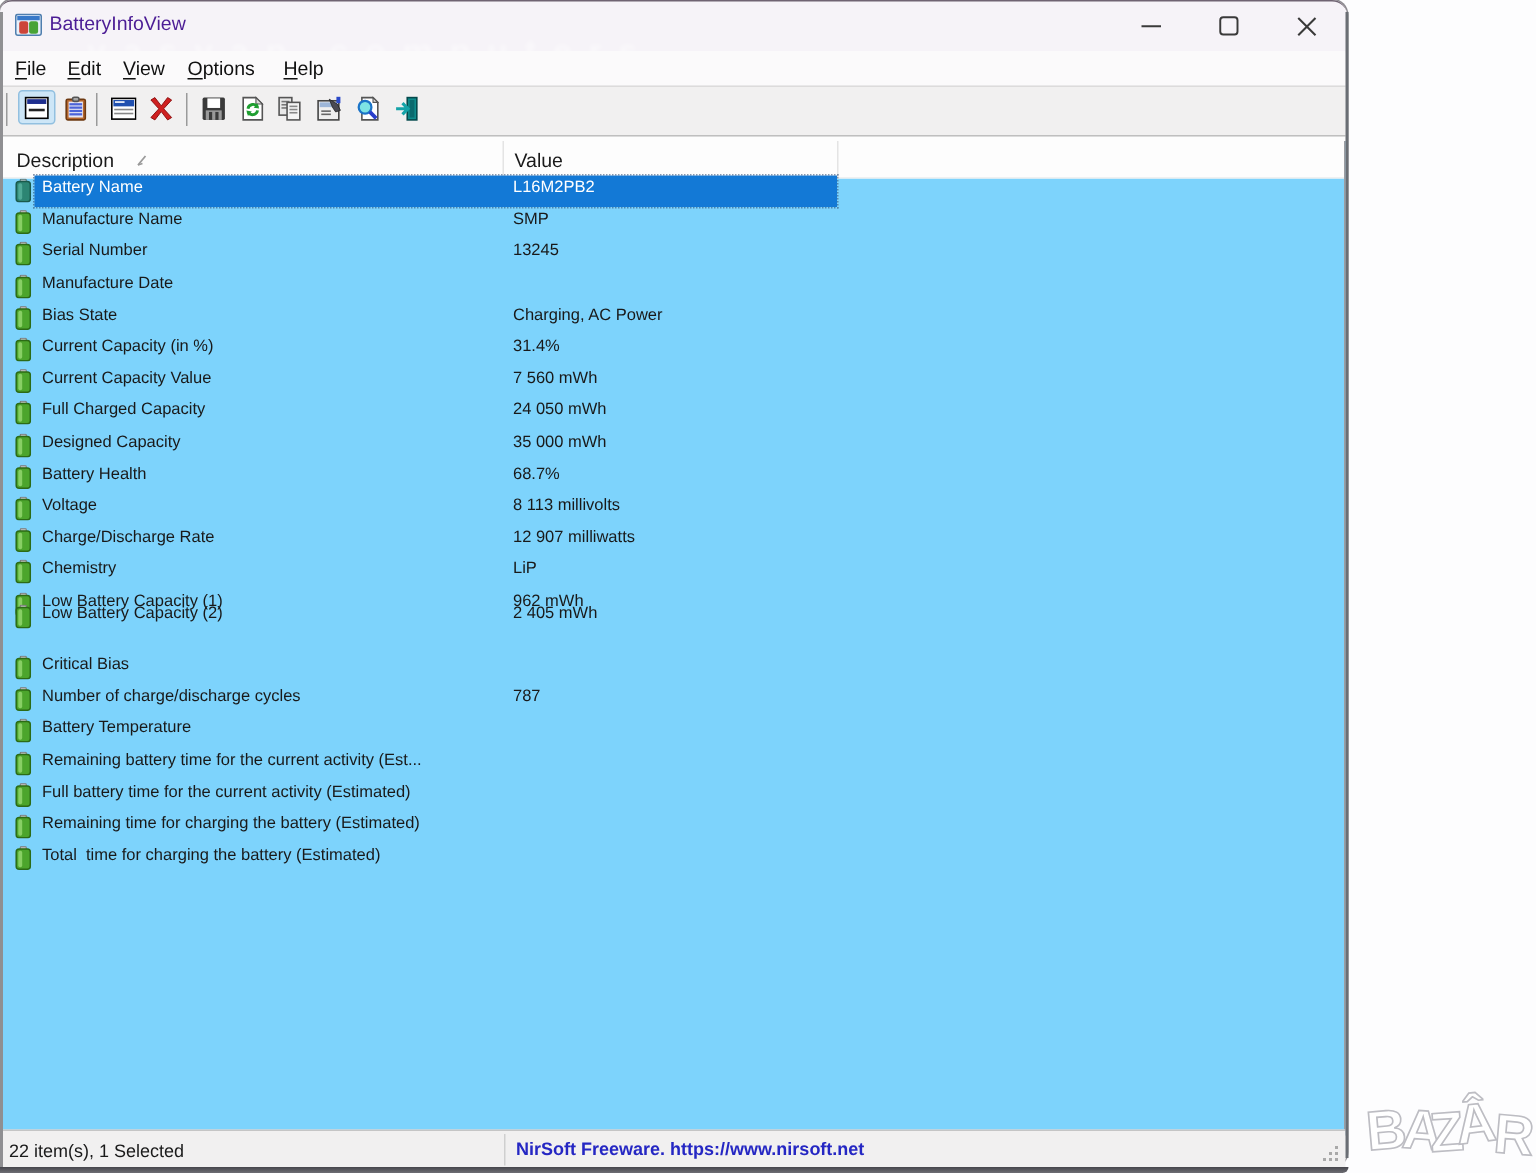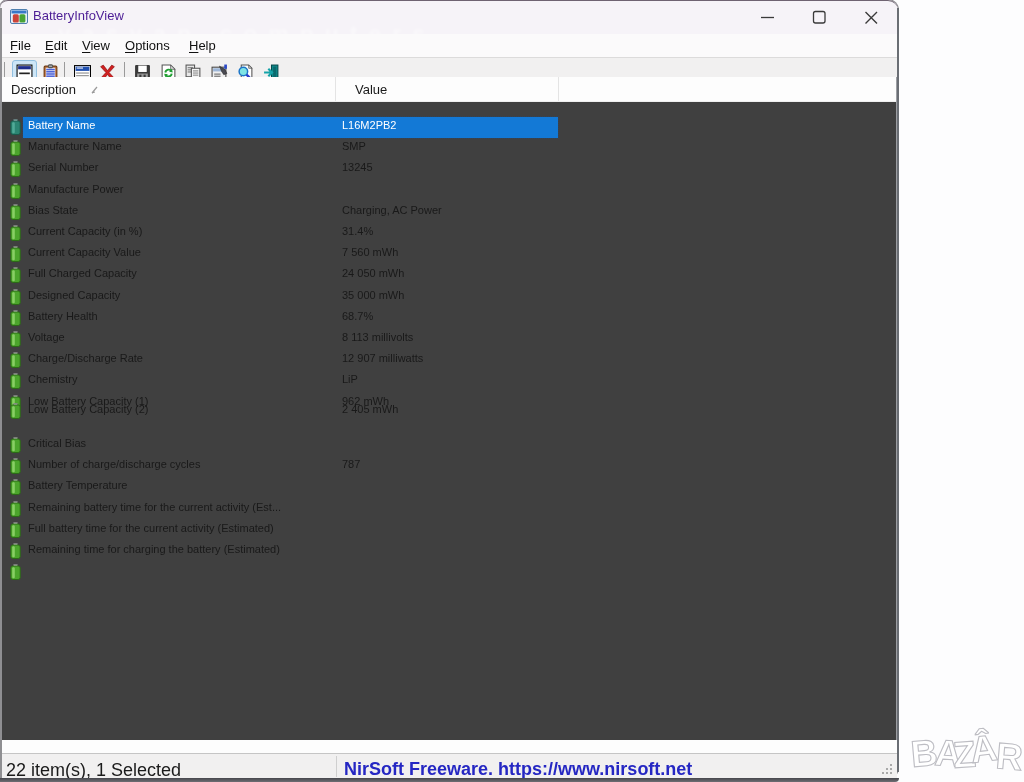--- a/index.html
+++ b/index.html
@@ -21,34 +21,34 @@
        background:#fbfafb;font-size:13px;color:#111;}
   .mi{position:absolute;top:4px;}
   .mi u{text-decoration:underline;text-underline-offset:2px;text-decoration-thickness:1px;}
   #toolbar{position:absolute;left:1px;top:57px;width:896px;height:32px;
        background:#f1f0f0;border-top:1px solid #dcdbdb;border-bottom:1px solid #bfbfbf;}
   .tsep{position:absolute;top:4px;width:1px;height:22px;background:#9a9a9a;}
   .ticon{position:absolute;top:6px;width:17px;height:17px;}
   #selbtn{position:absolute;left:11px;top:2px;width:23px;height:21px;background:#cde6f7;
        border:1px solid #92c0e0;border-radius:3px;}
   
-  #list{position:absolute;left:1px;top:77px;width:894px;height:663px;
-       background:#404040;border-left:1px solid #9c9ea3;border-right:1px solid #9c9ea3;}
+  #list{position:absolute;left:1px;top:94px;width:894px;height:663px;
+       background:#7dd3fc;border-left:1px solid #9c9ea3;border-right:1px solid #9c9ea3;}
   #hdr{position:absolute;left:0;top:0;width:100%;height:24px;background:#fdfdfd;
        font-size:13px;color:#1a1a1a;border-bottom:1px solid #f0f0f0;}
   .hsep{position:absolute;top:0;width:1px;height:24px;background:#e4e4e4;}
   .row{position:absolute;left:0;width:100%;height:21px;font-size:11px;color:#191919;}
   .row .ic{position:absolute;left:10px;top:2.5px;}
   .row .d{position:absolute;left:28px;top:2.5px;white-space:nowrap;}
   .row .v{position:absolute;left:342px;top:2.5px;white-space:nowrap;}
   #selrow{position:absolute;left:22.5px;top:116.5px;width:535px;height:21px;
        background:#1379d6;outline:1px dotted rgba(40,70,110,0.55);}
   
   #status{position:absolute;left:1px;top:753px;width:896px;height:25px;
-       background:#f1f0f0;border-top:1px solid #c5c5c5;font-size:18px;color:#1a1a1a;}
+       background:#f1f0f0;border-top:1px solid #c5c5c5;font-size:12px;color:#1a1a1a;}
   #shadow{position:absolute;left:0;top:778px;width:899px;height:4px;
        background:linear-gradient(#46464c,#6e6e74);border-radius:0 0 8px 0;}
   
   #wm1{position:absolute;left:58px;top:21px;width:780px;height:21px;
       color:rgba(255,255,255,0.45);font-size:23px;font-weight:bold;letter-spacing:11px;
       filter:blur(1.4px);overflow:hidden;}
 </style>
 </head>
 <body>
 <div id="stage">
@@ -151,21 +151,21 @@
   </div>
   <div id="list">
     <div id="hdr">
       <span style="position:absolute;left:9px;top:5px;">Description</span>
       <svg style="position:absolute;left:88px;top:8px;" width="10" height="10" viewBox="0 0 10 10">
           <path d="M2 8 L7 2" stroke="#9a9a9a" stroke-width="1.2"></path>
           <path d="M2 8 L5 7" stroke="#9a9a9a" stroke-width="1"></path>
         </svg>
       <div class="hsep" style="left:333px;"></div>
       <div class="hsep" style="left:556px;"></div>
-      <span style="position:absolute;left:341px;top:5px;margin-left:12px;">Value</span>
+      <span style="position:absolute;left:341px;top:5px;">Value</span>
     </div>
   </div>
   <div id="selrow"></div>
   <div id="rows">
       <div class="row" style="top:116.4px;color:#fff;">
         <span class="ic"><svg width="11" height="16" viewBox="0 0 11 16">
             <rect x="3.5" y="0.5" width="4" height="2" rx="0.5" fill="#b9c9c9" stroke="#5a7a7a" stroke-width="0.7"></rect>
             <rect x="0.8" y="2" width="9.4" height="13.5" rx="2" fill="#2c8573" stroke="#1a5a4c" stroke-width="1"></rect>
             <rect x="2.2" y="3.2" width="2.6" height="11" rx="1.2" fill="#5ab3a0" opacity="0.8"></rect>
           </svg></span>
@@ -189,21 +189,21 @@
           </svg></span>
         <span class="d">Serial Number</span>
         <span class="v">13245</span>
       </div>
       <div class="row" style="top:180px;">
         <span class="ic"><svg width="11" height="16" viewBox="0 0 11 16">
             <rect x="3.5" y="0.5" width="4" height="2" rx="0.5" fill="#c9c9c9" stroke="#7a7a7a" stroke-width="0.7"></rect>
             <rect x="0.8" y="2" width="9.4" height="13.5" rx="2" fill="#4ca52c" stroke="#2c6b16" stroke-width="1"></rect>
             <rect x="2.2" y="3.2" width="2.6" height="11" rx="1.2" fill="#8fd46a" opacity="0.9"></rect>
           </svg></span>
-        <span class="d">Manufacture Power</span>
+        <span class="d">Manufacture Date</span>
       </div>
       <div class="row" style="top:201.2px;">
         <span class="ic"><svg width="11" height="16" viewBox="0 0 11 16">
             <rect x="3.5" y="0.5" width="4" height="2" rx="0.5" fill="#c9c9c9" stroke="#7a7a7a" stroke-width="0.7"></rect>
             <rect x="0.8" y="2" width="9.4" height="13.5" rx="2" fill="#4ca52c" stroke="#2c6b16" stroke-width="1"></rect>
             <rect x="2.2" y="3.2" width="2.6" height="11" rx="1.2" fill="#8fd46a" opacity="0.9"></rect>
           </svg></span>
         <span class="d">Bias State</span>
         <span class="v">Charging, AC Power</span>
       </div>
@@ -345,20 +345,21 @@
             <rect x="2.2" y="3.2" width="2.6" height="11" rx="1.2" fill="#8fd46a" opacity="0.9"></rect>
           </svg></span>
         <span class="d">Remaining time for charging the battery (Estimated)</span>
       </div>
       <div class="row" style="top:561.6px;">
         <span class="ic"><svg width="11" height="16" viewBox="0 0 11 16">
             <rect x="3.5" y="0.5" width="4" height="2" rx="0.5" fill="#c9c9c9" stroke="#7a7a7a" stroke-width="0.7"></rect>
             <rect x="0.8" y="2" width="9.4" height="13.5" rx="2" fill="#4ca52c" stroke="#2c6b16" stroke-width="1"></rect>
             <rect x="2.2" y="3.2" width="2.6" height="11" rx="1.2" fill="#8fd46a" opacity="0.9"></rect>
           </svg></span>
+        <span class="d">Total&nbsp; time for charging the battery (Estimated)</span>
       </div>
     </div>
   <div id="status">
     <span style="position:absolute;left:5px;top:6px;">22 item(s), 1 Selected</span>
     <div style="position:absolute;left:335px;top:2px;width:1px;height:21px;background:#cfcfcf;"></div>
     <span style="position:absolute;left:343px;top:5px;color:#2527c3;font-weight:bold;">NirSoft Freeware. https://www.nirsoft.net</span>
     <svg style="position:absolute;right:3px;bottom:2px;" width="14" height="14" viewBox="0 0 14 14">
       <g fill="#a9a9a9">
           <rect x="10" y="1" width="2" height="2"></rect>
           <rect x="10" y="5" width="2" height="2"></rect>

